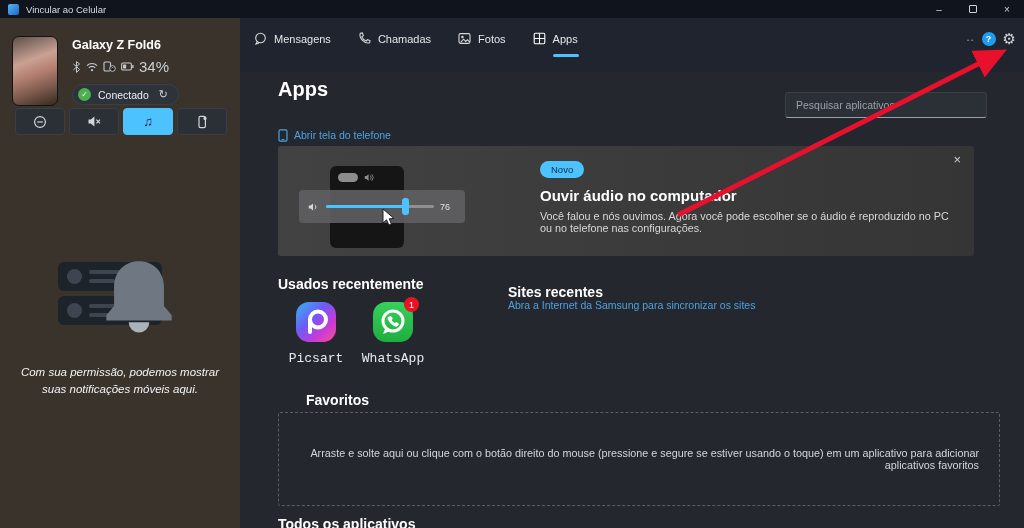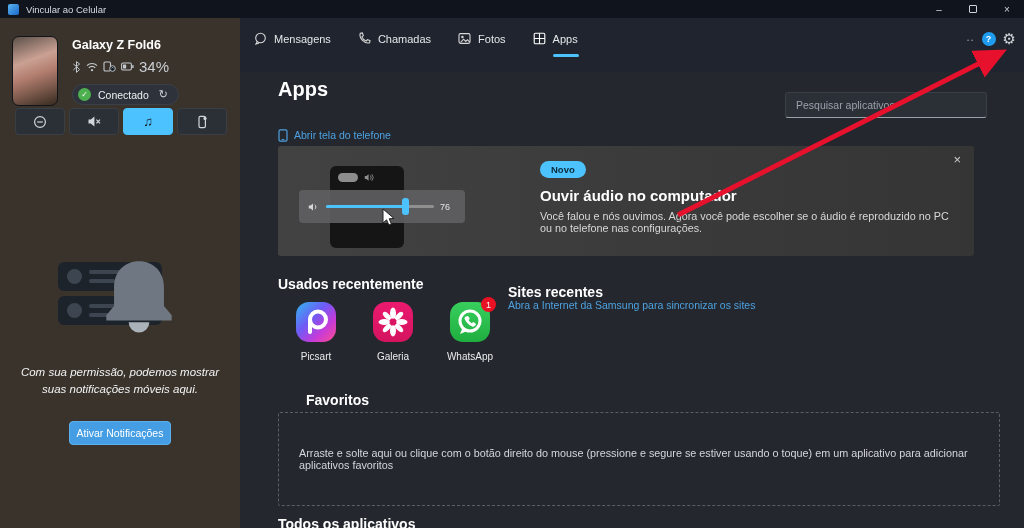--- a/index.html
+++ b/index.html
@@ -75,38 +75,38 @@
   .illus-phone { position:absolute; left:52px; top:20px; width:74px; height:82px; border-radius:6px; background:#151515; }
   .illus-pill { position:absolute; left:8px; top:7px; width:20px; height:9px; border-radius:5px; background:#8d8d8d; }
   .illus-speaker { position:absolute; left:34px; top:7px; color:#8d8d8d; font-size:8px; }
   .illus-slider { position:absolute; left:21px; top:44px; width:166px; height:33px; border-radius:4px; background:rgba(95,95,99,.9); display:flex; align-items:center; gap:6px; padding:0 9px; }
   .track { position:relative; width:108px; height:3px; border-radius:2px; background:#8f8f8f; }
   .track-fill { position:absolute; left:0; top:0; height:3px; width:72%; border-radius:2px; background:#4cc2ff; }
   .thumb { position:absolute; left:70%; top:-7px; width:7px; height:17px; border-radius:3px; background:#4cc2ff; }
   .slider-val { font-size:9px; color:#e3e3e3; }
   .illus-cursor { position:absolute; left:103px; top:62px; }
   .banner-text { position:absolute; left:262px; top:13px; }
-  .novo-badge { display:inline-block; background:#4cc2ff; color:#0b2a3d; font-size:9.5px; font-weight:bold; padding:3px 11px; border-radius:10px; }
+  .novo-badge { display:inline-block; background:#4cc2ff; color:#0b2a3d; font-size:9.5px; font-weight:normal; padding:3px 11px; border-radius:10px; }
   .banner-title { margin-top:9px; font-size:15px; font-weight:bold; color:#ffffff; }
   .banner-desc { margin-top:6px; font-size:10.8px; color:#d8d8d8; width:420px; }
 
   .sec-title { position:absolute; font-size:14px; font-weight:bold; color:#ffffff; }
   .apps-row { position:absolute; left:48px; top:230px; display:flex; gap:21px; }
   .app-tile { width:56px; display:flex; flex-direction:column; align-items:center; gap:9px; }
   .app-icon { position:relative; width:40px; height:40px; border-radius:13px; }
   .app-icon svg { position:absolute; left:0; top:0; }
   .icon-picsart { background:linear-gradient(135deg,#2fb9f2 0%,#6e5bf5 40%,#c73bd8 70%,#ff4d8d 100%); }
   .icon-galeria { background:linear-gradient(180deg,#ea1a6f,#d4145f); }
   .icon-whatsapp { background:linear-gradient(180deg,#38cf5d,#1fae3f); }
-  .app-label { font-size:10px; color:#e9ebed; }
+  .app-label { font-size:13px; color:#e9ebed;font-family:Liberation Mono, monospace; }
   .wa-badge { position:absolute; right:-6px; top:-5px; min-width:15px; height:15px; border-radius:8px; background:#e81224; color:#fff; font-size:9px; display:flex; align-items:center; justify-content:center; padding:0 4px; }
   .sites-link { position:absolute; left:268px; top:227px; font-size:10.5px; color:#4da1e0; }
 
   .fav-box { position:absolute; left:38px; top:340px; width:722px; height:94px; border:1px dashed #5b5e63; border-radius:2px; display:flex; align-items:center; justify-content:center; }
-  .fav-hint { font-size:10.8px; color:#d3d6da; text-align:left; padding:0 20px; }
+  .fav-hint { font-size:10.8px; color:#d3d6da; text-align:right; padding:0 20px; }
   .allapps-title { position:absolute; left:38px; top:444px; font-size:14px; font-weight:bold; color:#ffffff; }
 
   .arrow-overlay { position:absolute; left:0; top:0; width:1024px; height:528px; pointer-events:none; z-index:9; }
 </style>
 </head>
 <body>
 
 <div id="stage">
 
   <div class="titlebar">
@@ -191,21 +191,20 @@
           <span class="l1"></span>
           <span class="l2"></span>
         </div>
       <svg class="bell-svg" width="86" height="90" viewBox="0 0 100 104">
         <path d="M50 8 c17 0 29 12.5 29 30 v22 l9 11 v6 H12 v-6 l9-11 V38 c0-17.5 12-30 29-30 z" fill="#6f7882"></path>
         <path d="M38 79 a12 12 0 0 0 24 0 z" fill="#aab2ba"></path>
       </svg>
     </div>
 
     <div class="notif-text">Com sua permissão, podemos mostrar suas notificações móveis aqui.</div>
-    <button class="notif-btn">Ativar Notificações</button>
   </div>
 
   <div class="main-header">
     <div class="tabs">
       <div class="tab">
         <svg width="13" height="13" viewBox="0 0 13 13">
             <circle cx="6.5" cy="6" r="4.8" fill="none" stroke="#d8d8d8" stroke-width="1.1"></circle>
             <path d="M3.2 9.6 L2 12 l3-1" fill="none" stroke="#d8d8d8" stroke-width="1.1"></path>
           </svg>
         <span>Mensagens</span>
@@ -288,38 +287,20 @@
     <div class="sec-title" style="left:38px; top:204px;">Usados recentemente</div>
     <div class="apps-row">
       <div class="app-tile">
         <div class="app-icon icon-picsart">
           <svg width="40" height="40" viewBox="0 0 40 40">
               <circle cx="22" cy="17.5" r="8" fill="none" stroke="#ffffff" stroke-width="4"></circle>
               <path d="M14 17.5 V30" stroke="#ffffff" stroke-width="4" stroke-linecap="round"></path>
             </svg>
         </div>
         <span class="app-label">Picsart</span>
-      </div>
-      <div class="app-tile">
-        <div class="app-icon icon-galeria">
-          <svg width="40" height="40" viewBox="0 0 40 40">
-              <g fill="#ffffff">
-                <ellipse cx="20" cy="11.5" rx="3" ry="6"></ellipse>
-                <ellipse cx="20" cy="28.5" rx="3" ry="6"></ellipse>
-                <ellipse cx="11.5" cy="20" rx="6" ry="3"></ellipse>
-                <ellipse cx="28.5" cy="20" rx="6" ry="3"></ellipse>
-                <ellipse cx="14" cy="14" rx="2.6" ry="5.2" transform="rotate(-45 14 14)"></ellipse>
-                <ellipse cx="26" cy="26" rx="2.6" ry="5.2" transform="rotate(-45 26 26)"></ellipse>
-                <ellipse cx="26" cy="14" rx="2.6" ry="5.2" transform="rotate(45 26 14)"></ellipse>
-                <ellipse cx="14" cy="26" rx="2.6" ry="5.2" transform="rotate(45 14 26)"></ellipse>
-              </g>
-              <circle cx="20" cy="20" r="3.4" fill="#db1765"></circle>
-            </svg>
-        </div>
-        <span class="app-label">Galeria</span>
       </div>
       <div class="app-tile">
         <div class="app-icon icon-whatsapp">
           <svg width="40" height="40" viewBox="0 0 40 40">
               <circle cx="20" cy="19" r="10" fill="none" stroke="#ffffff" stroke-width="3"></circle>
               <path d="M12.5 26 L10 32 L16 29.5 z" fill="#ffffff"></path>
               <path d="M16.6 14.4 c.5-.5 1.3-.5 1.7 0 l1.1 1.4 c.4.5.3 1.1-.1 1.6 l-.7.7 c.7 1.4 1.8 2.5 3.2 3.2 l.7-.7 c.5-.4 1.1-.5 1.6-.1 l1.4 1.1 c.5.4.5 1.2 0 1.7 l-.8.8 c-.7.7-1.7.9-2.6.5 -3.3-1.4-5.9-4-7.3-7.3 -.4-.9-.2-1.9.5-2.6 z" fill="#ffffff"></path>
             </svg>
           <span class="wa-badge">1</span>
         </div>

